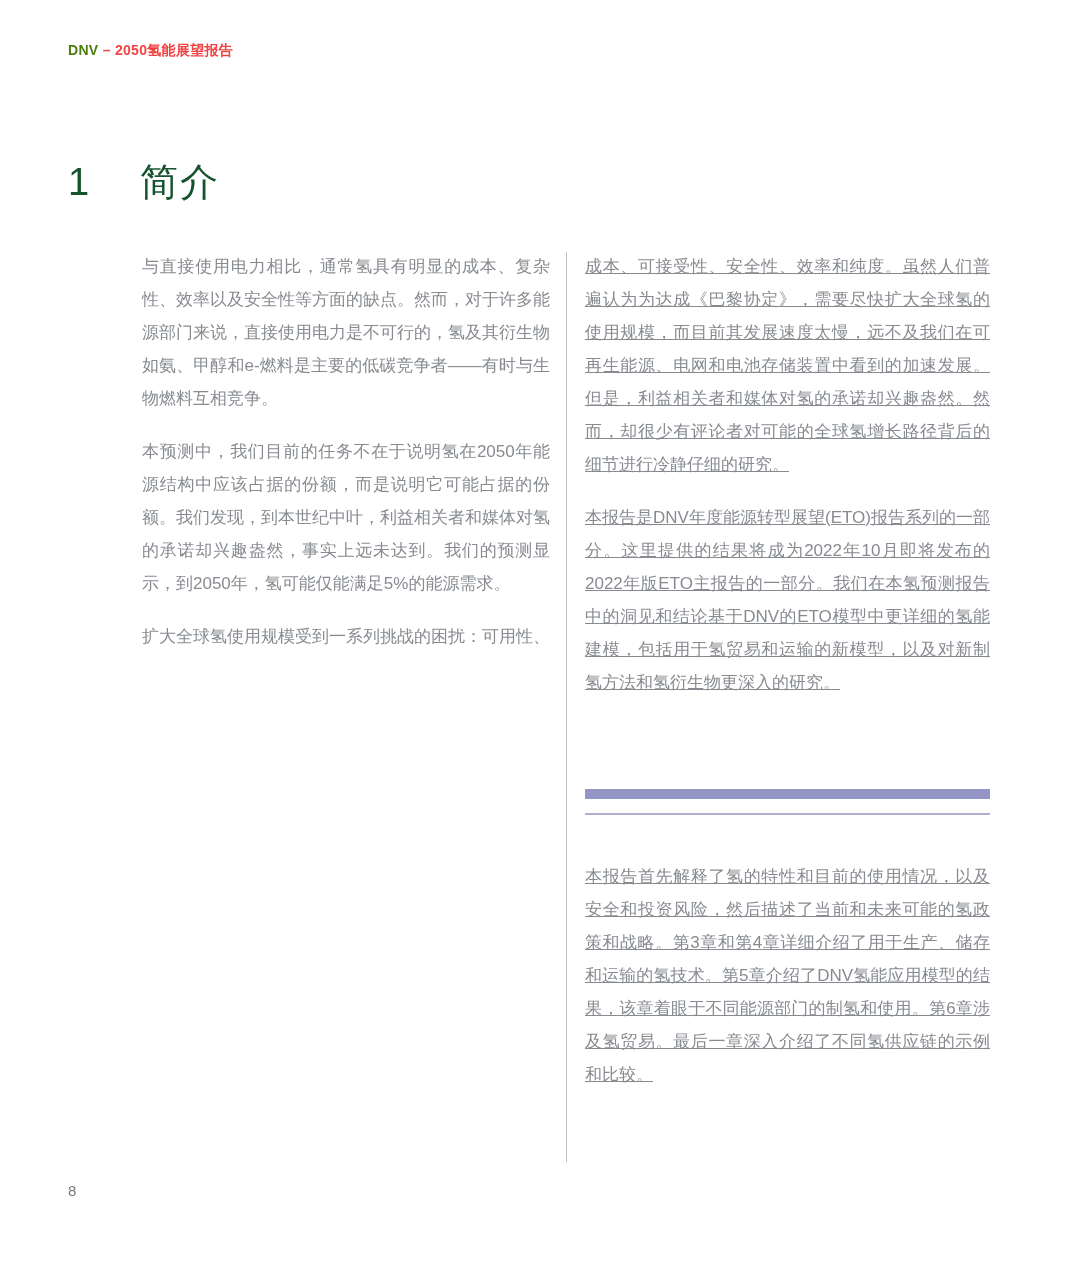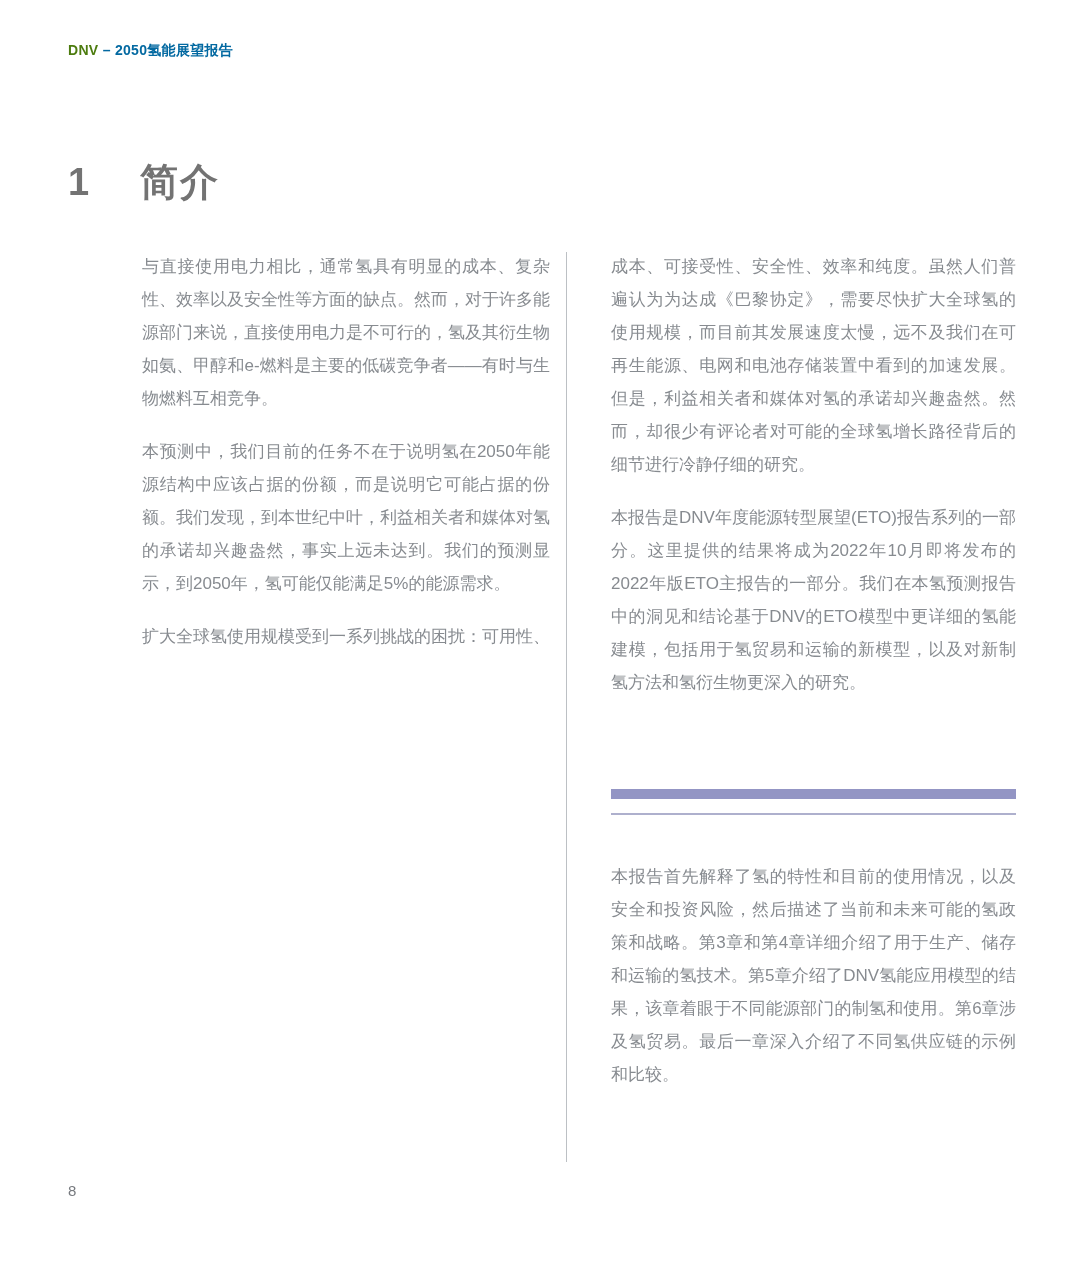--- a/index.html
+++ b/index.html
@@ -16,46 +16,46 @@
   }
   .page-header {
     position: absolute;
     left: 68px;
     top: 42px;
     font-size: 14px;
     font-weight: bold;
     letter-spacing: 0.3px;
   }
   .brand { color: #4d7c0f; }
-  .header-suffix { color: #0369a1; font-weight: bold; }
+  .header-suffix { color: #ef4444; font-weight: bold; }
 
   .chapter-heading {
     position: absolute;
     left: 68px;
     top: 160px;
-    color: #737373;
+    color: #14532d;
     font-size: 38px;
-    font-weight: bold;
+    font-weight: normal;
     line-height: 44px;
   }
   .chapter-number { display: inline-block; width: 72px; }
   .chapter-title { display: inline-block; letter-spacing: 2px; }
 
   .col {
     position: absolute;
     top: 250px;
     width: 408px;
     color: #878b90;
     font-size: 17px;
     line-height: 33px;
     text-align: justify;
     text-justify: inter-ideograph;
   }
   .col-left  { left: 142px; }
-  .col-right { left: 611px; width: 405px; }
+  .col-right { left: 585px; width: 405px; text-decoration: underline; }
   .col p { margin: 0 0 20px 0; }
   .col p:last-child { margin-bottom: 8px; }
 
   .column-divider {
     position: absolute;
     left: 566px;
     top: 252px;
     width: 1px;
     height: 910px;
     background: #bcc0c4;

